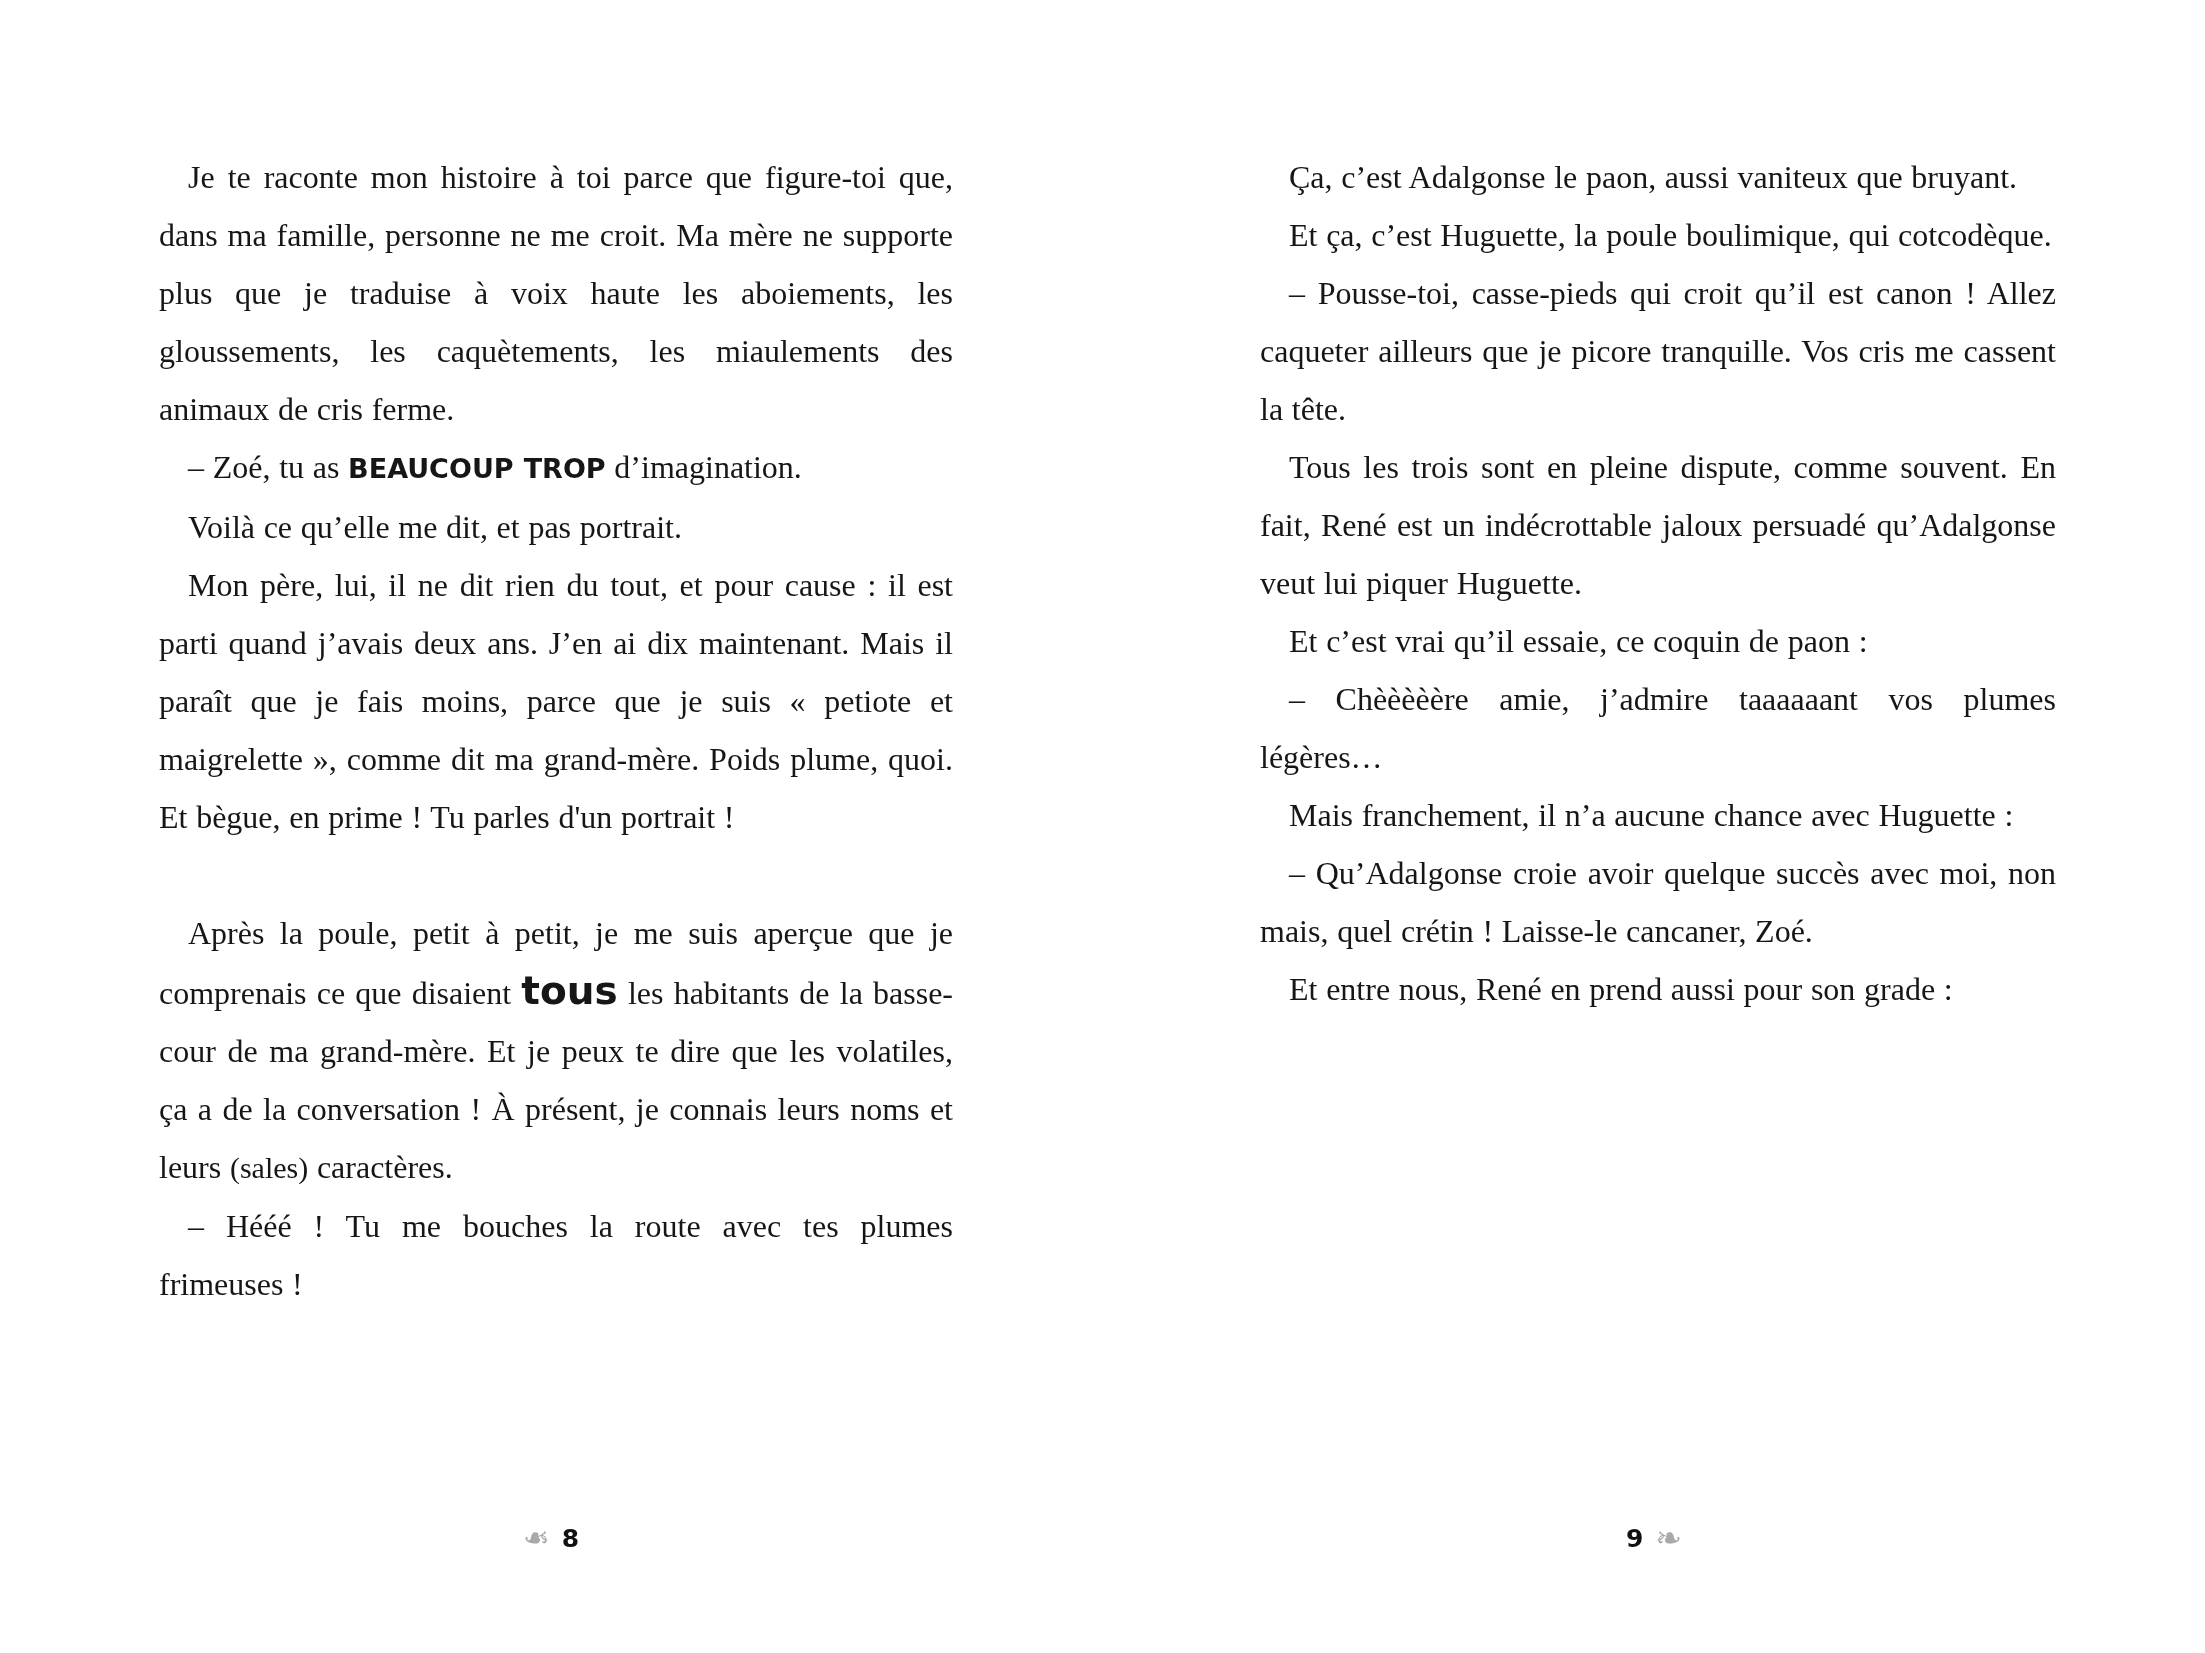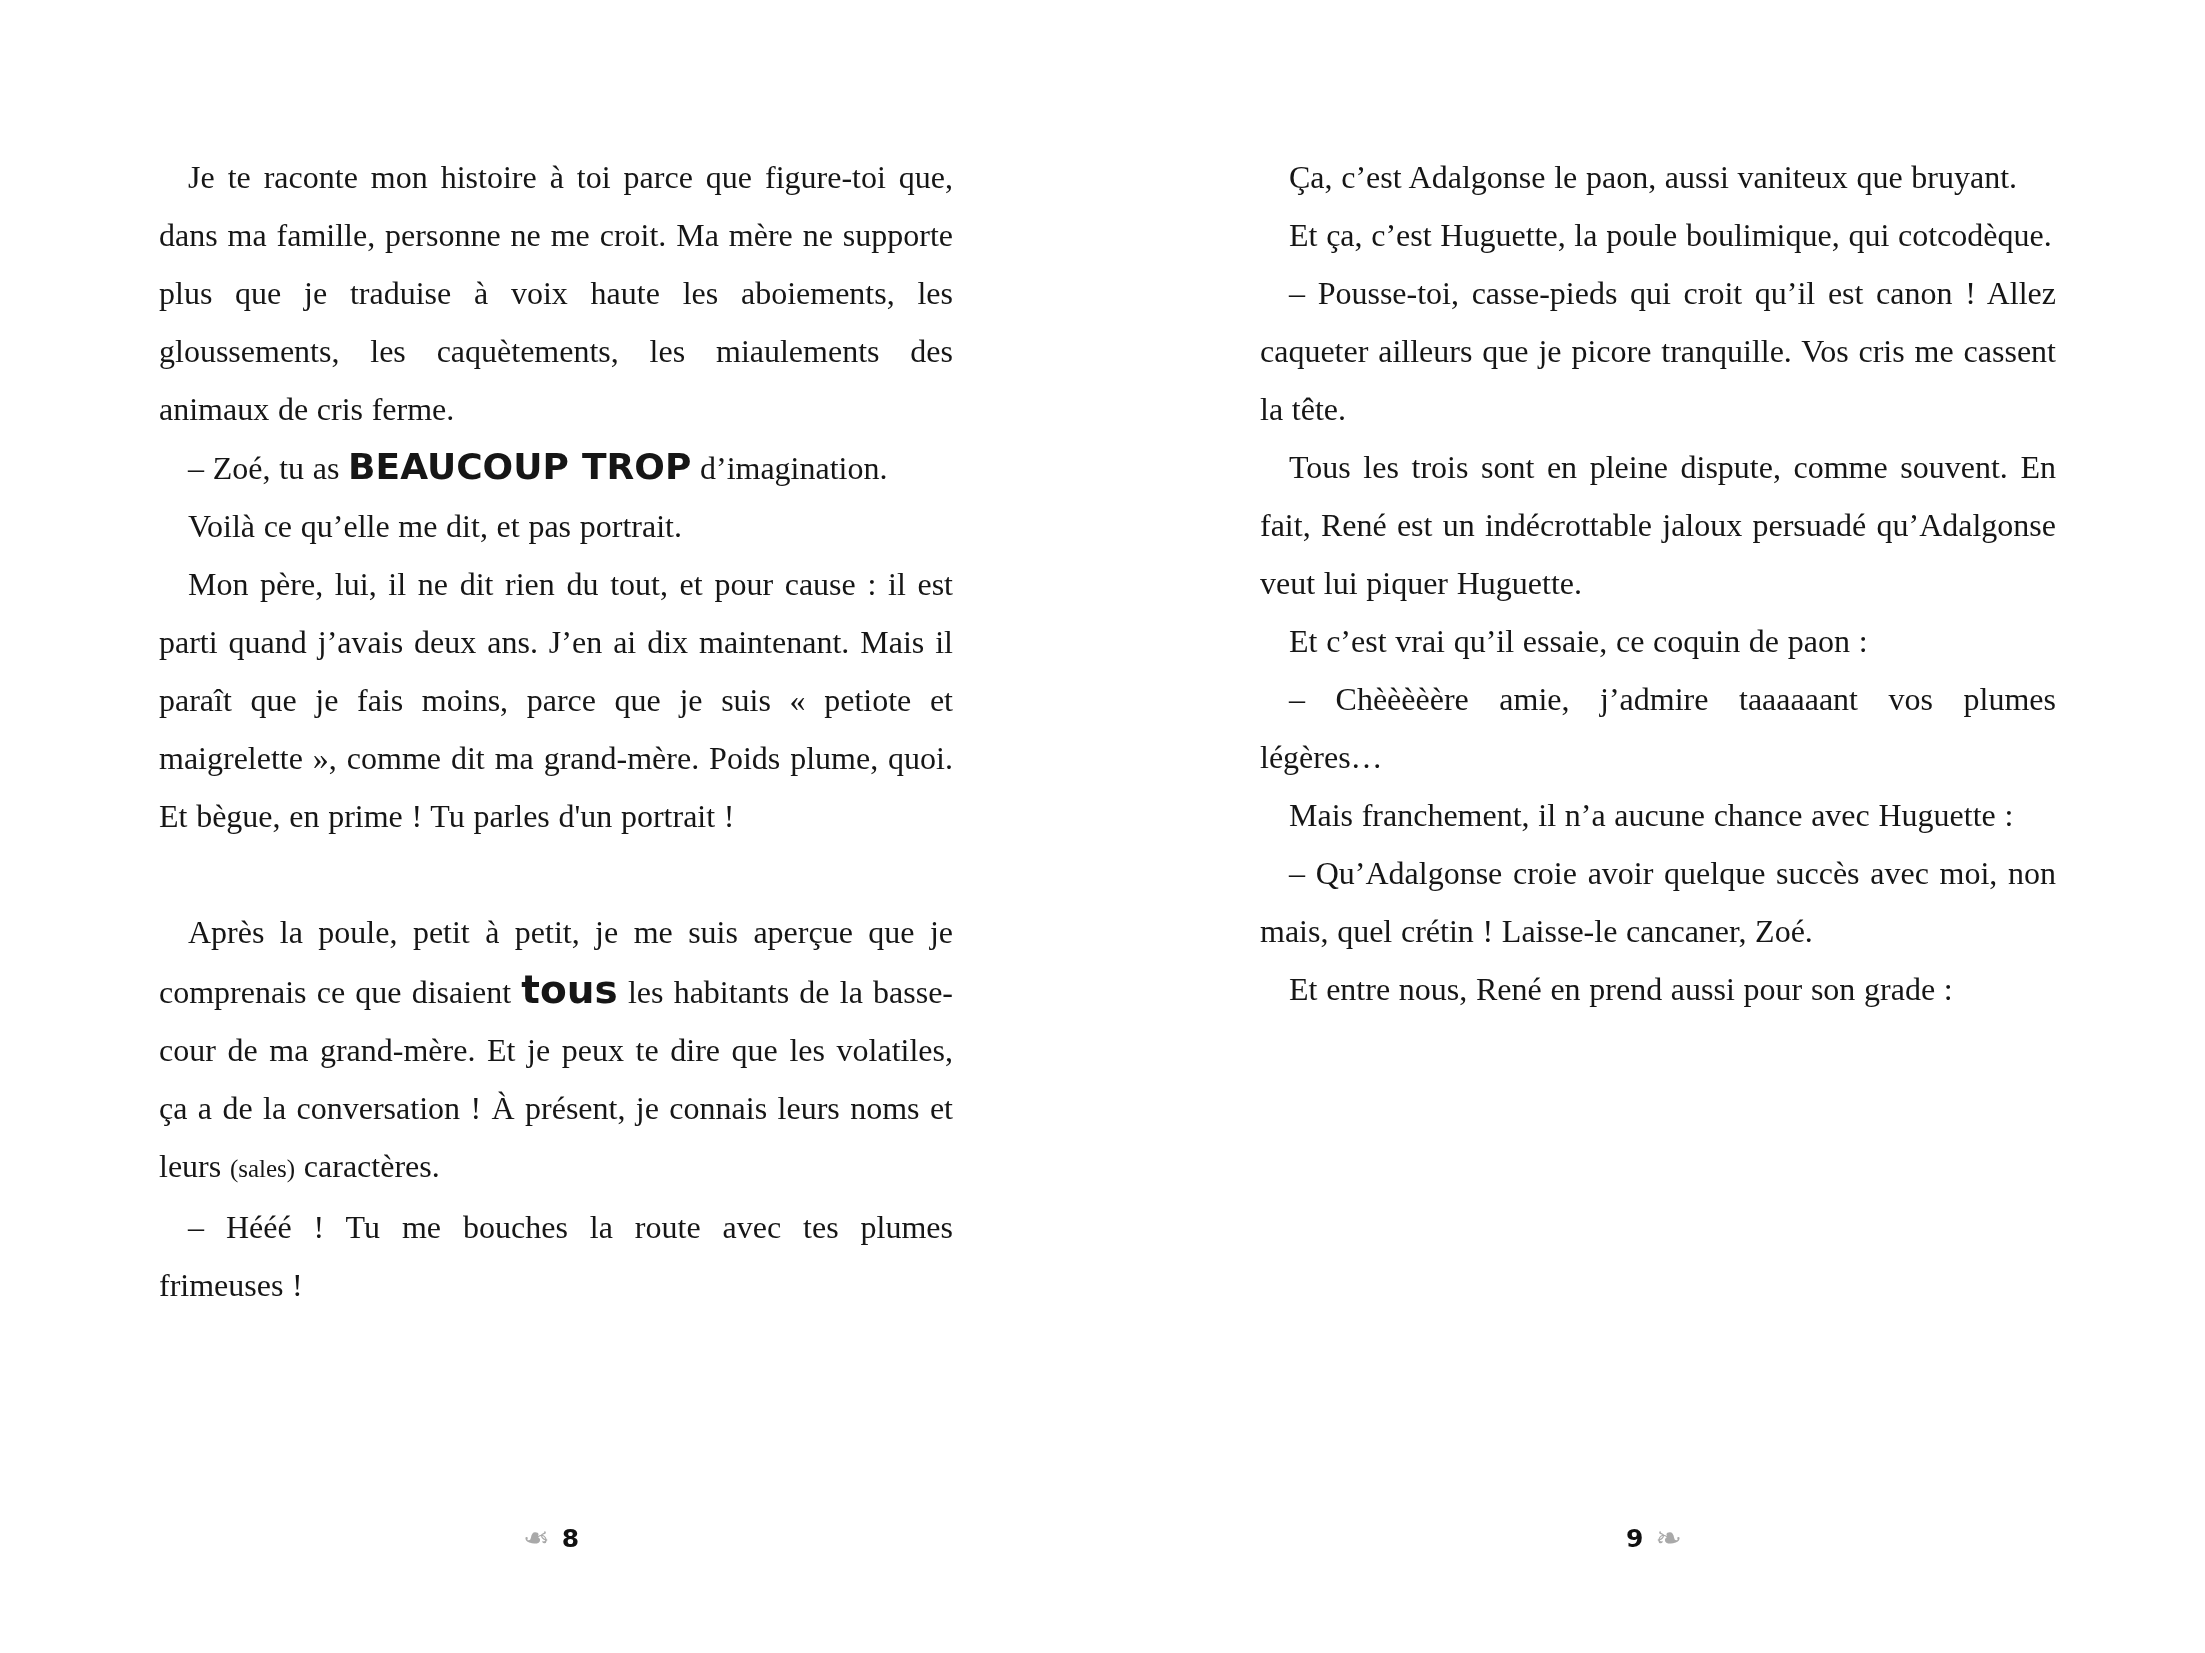--- a/index.html
+++ b/index.html
@@ -41,30 +41,30 @@
     line-height: 58px;
     text-align: justify;
     text-indent: 29px;
     word-spacing: 0.7px;
   }
   .text-col p.space-before { margin-top: 58px; }
 
   .emph-caps {
     font-family: "DejaVu Sans", sans-serif;
     font-weight: 800;
-    font-size: 36px;
+    font-size: 27px;
     letter-spacing: 0px;
   }
   .emph {
     font-family: "DejaVu Sans", sans-serif;
     font-weight: 800;
     font-size: 39px;
   }
   .small {
-    font-size: 25px;
+    font-size: 30px;
   }
 
   .page-footer {
     position: absolute;
     bottom: 100px;
     left: 0;
     width: 100%;
     display: flex;
     justify-content: center;
     align-items: center;

